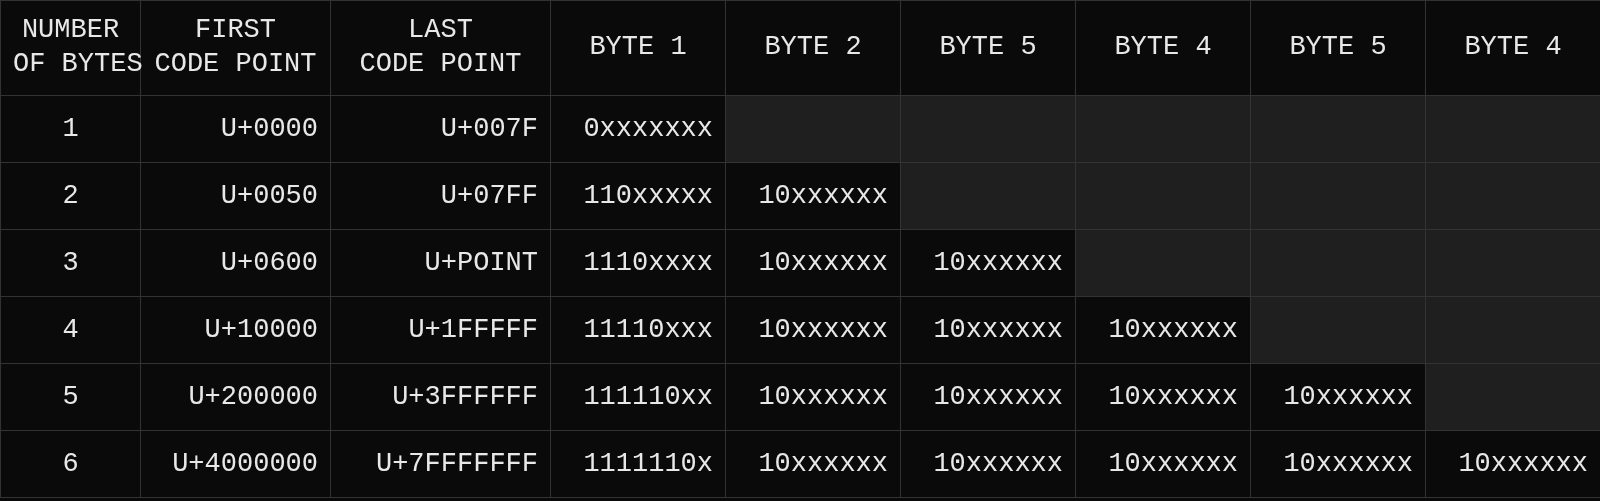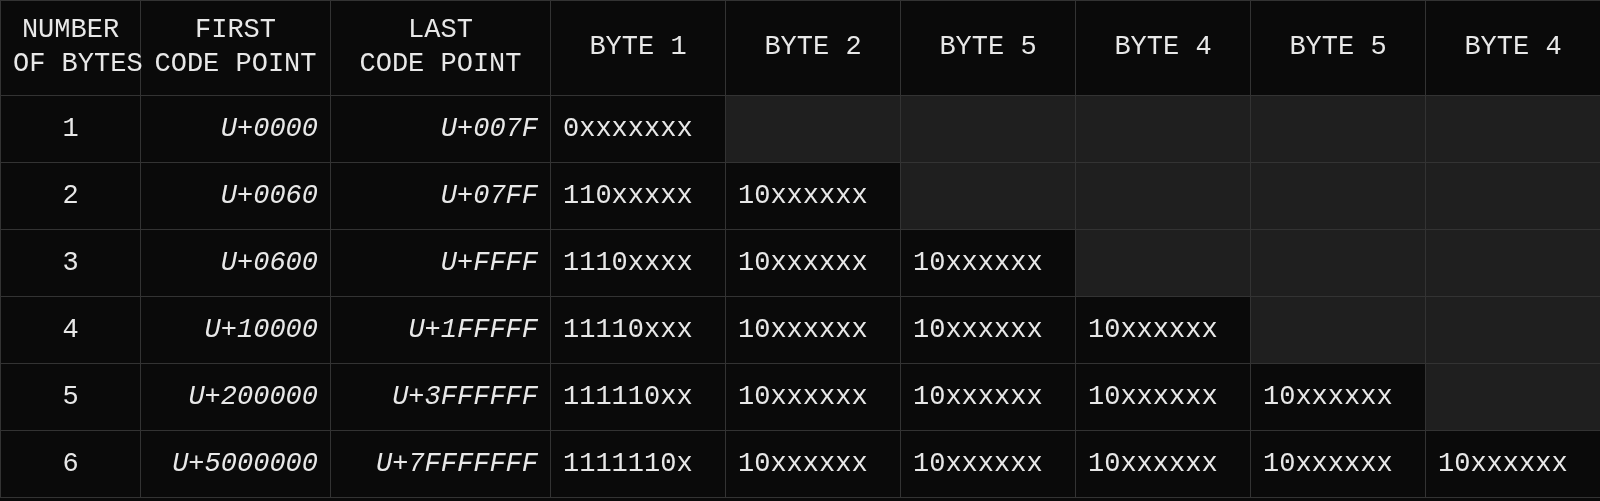--- a/index.html
+++ b/index.html
@@ -39,24 +39,23 @@
     col.col-first { width: 190px; }
     col.col-last { width: 220px; }
     col.col-byte { width: 175px; }
     td.num-bytes {
       text-align: center;
       background: #0a0a0a;
     }
     td.code-point {
       text-align: right;
       background: #0a0a0a;
-      font-style: italic;
     }
     td.byte-cell {
-      text-align: left;
+      text-align: right;
       background: #0a0a0a;
     }
     td.byte-cell.empty {
       background: #1f1f1f;
     }
   </style>
 </head>
 <body>
 
 <table>
@@ -91,33 +90,33 @@
         <td class="code-point">U+007F</td>
         <td class="byte-cell">0xxxxxxx</td>
         <td class="byte-cell empty"></td>
         <td class="byte-cell empty"></td>
         <td class="byte-cell empty"></td>
         <td class="byte-cell empty"></td>
         <td class="byte-cell empty"></td>
       </tr>
       <tr>
         <td class="num-bytes">2</td>
-        <td class="code-point">U+0060</td>
+        <td class="code-point">U+0050</td>
         <td class="code-point">U+07FF</td>
         <td class="byte-cell">110xxxxx</td>
         <td class="byte-cell">10xxxxxx</td>
         <td class="byte-cell empty"></td>
         <td class="byte-cell empty"></td>
         <td class="byte-cell empty"></td>
         <td class="byte-cell empty"></td>
       </tr>
       <tr>
         <td class="num-bytes">3</td>
         <td class="code-point">U+0600</td>
-        <td class="code-point">U+FFFF</td>
+        <td class="code-point">U+POINT</td>
         <td class="byte-cell">1110xxxx</td>
         <td class="byte-cell">10xxxxxx</td>
         <td class="byte-cell">10xxxxxx</td>
         <td class="byte-cell empty"></td>
         <td class="byte-cell empty"></td>
         <td class="byte-cell empty"></td>
       </tr>
       <tr>
         <td class="num-bytes">4</td>
         <td class="code-point">U+10000</td>
@@ -135,21 +134,21 @@
         <td class="code-point">U+3FFFFFF</td>
         <td class="byte-cell">111110xx</td>
         <td class="byte-cell">10xxxxxx</td>
         <td class="byte-cell">10xxxxxx</td>
         <td class="byte-cell">10xxxxxx</td>
         <td class="byte-cell">10xxxxxx</td>
         <td class="byte-cell empty"></td>
       </tr>
       <tr>
         <td class="num-bytes">6</td>
-        <td class="code-point">U+5000000</td>
+        <td class="code-point">U+4000000</td>
         <td class="code-point">U+7FFFFFFF</td>
         <td class="byte-cell">1111110x</td>
         <td class="byte-cell">10xxxxxx</td>
         <td class="byte-cell">10xxxxxx</td>
         <td class="byte-cell">10xxxxxx</td>
         <td class="byte-cell">10xxxxxx</td>
         <td class="byte-cell">10xxxxxx</td>
       </tr>
     </tbody>
 </table>

